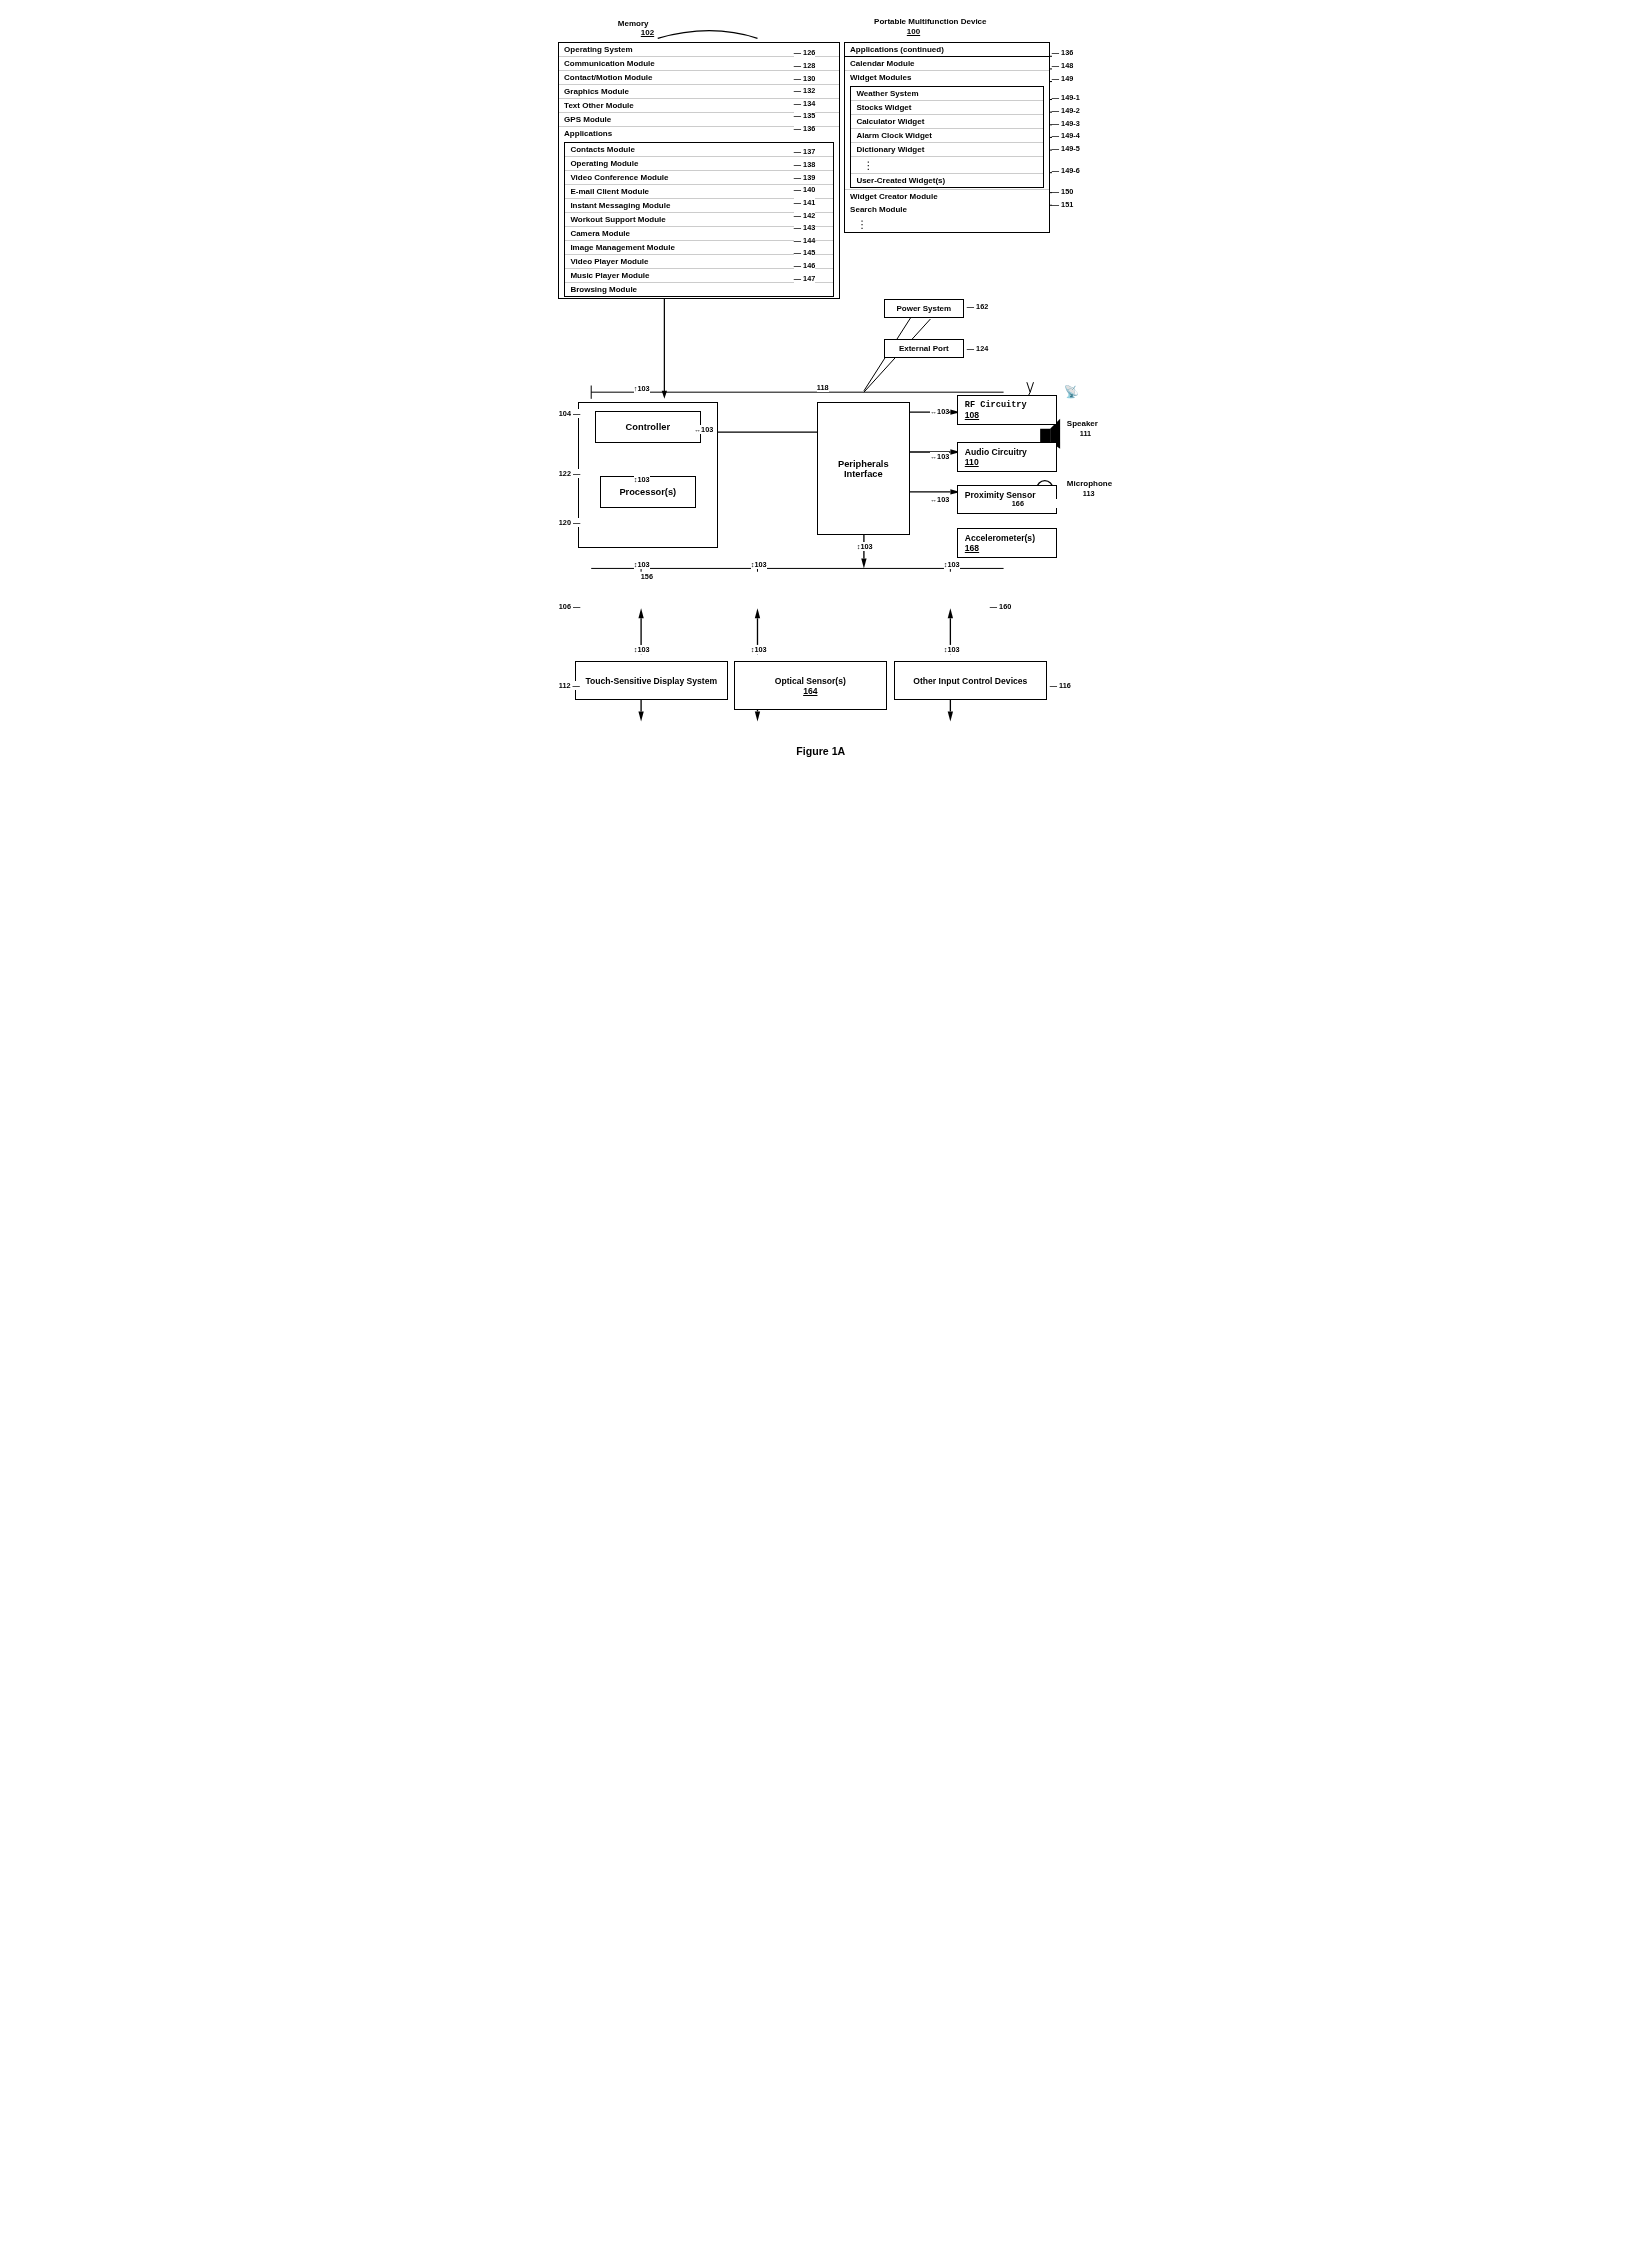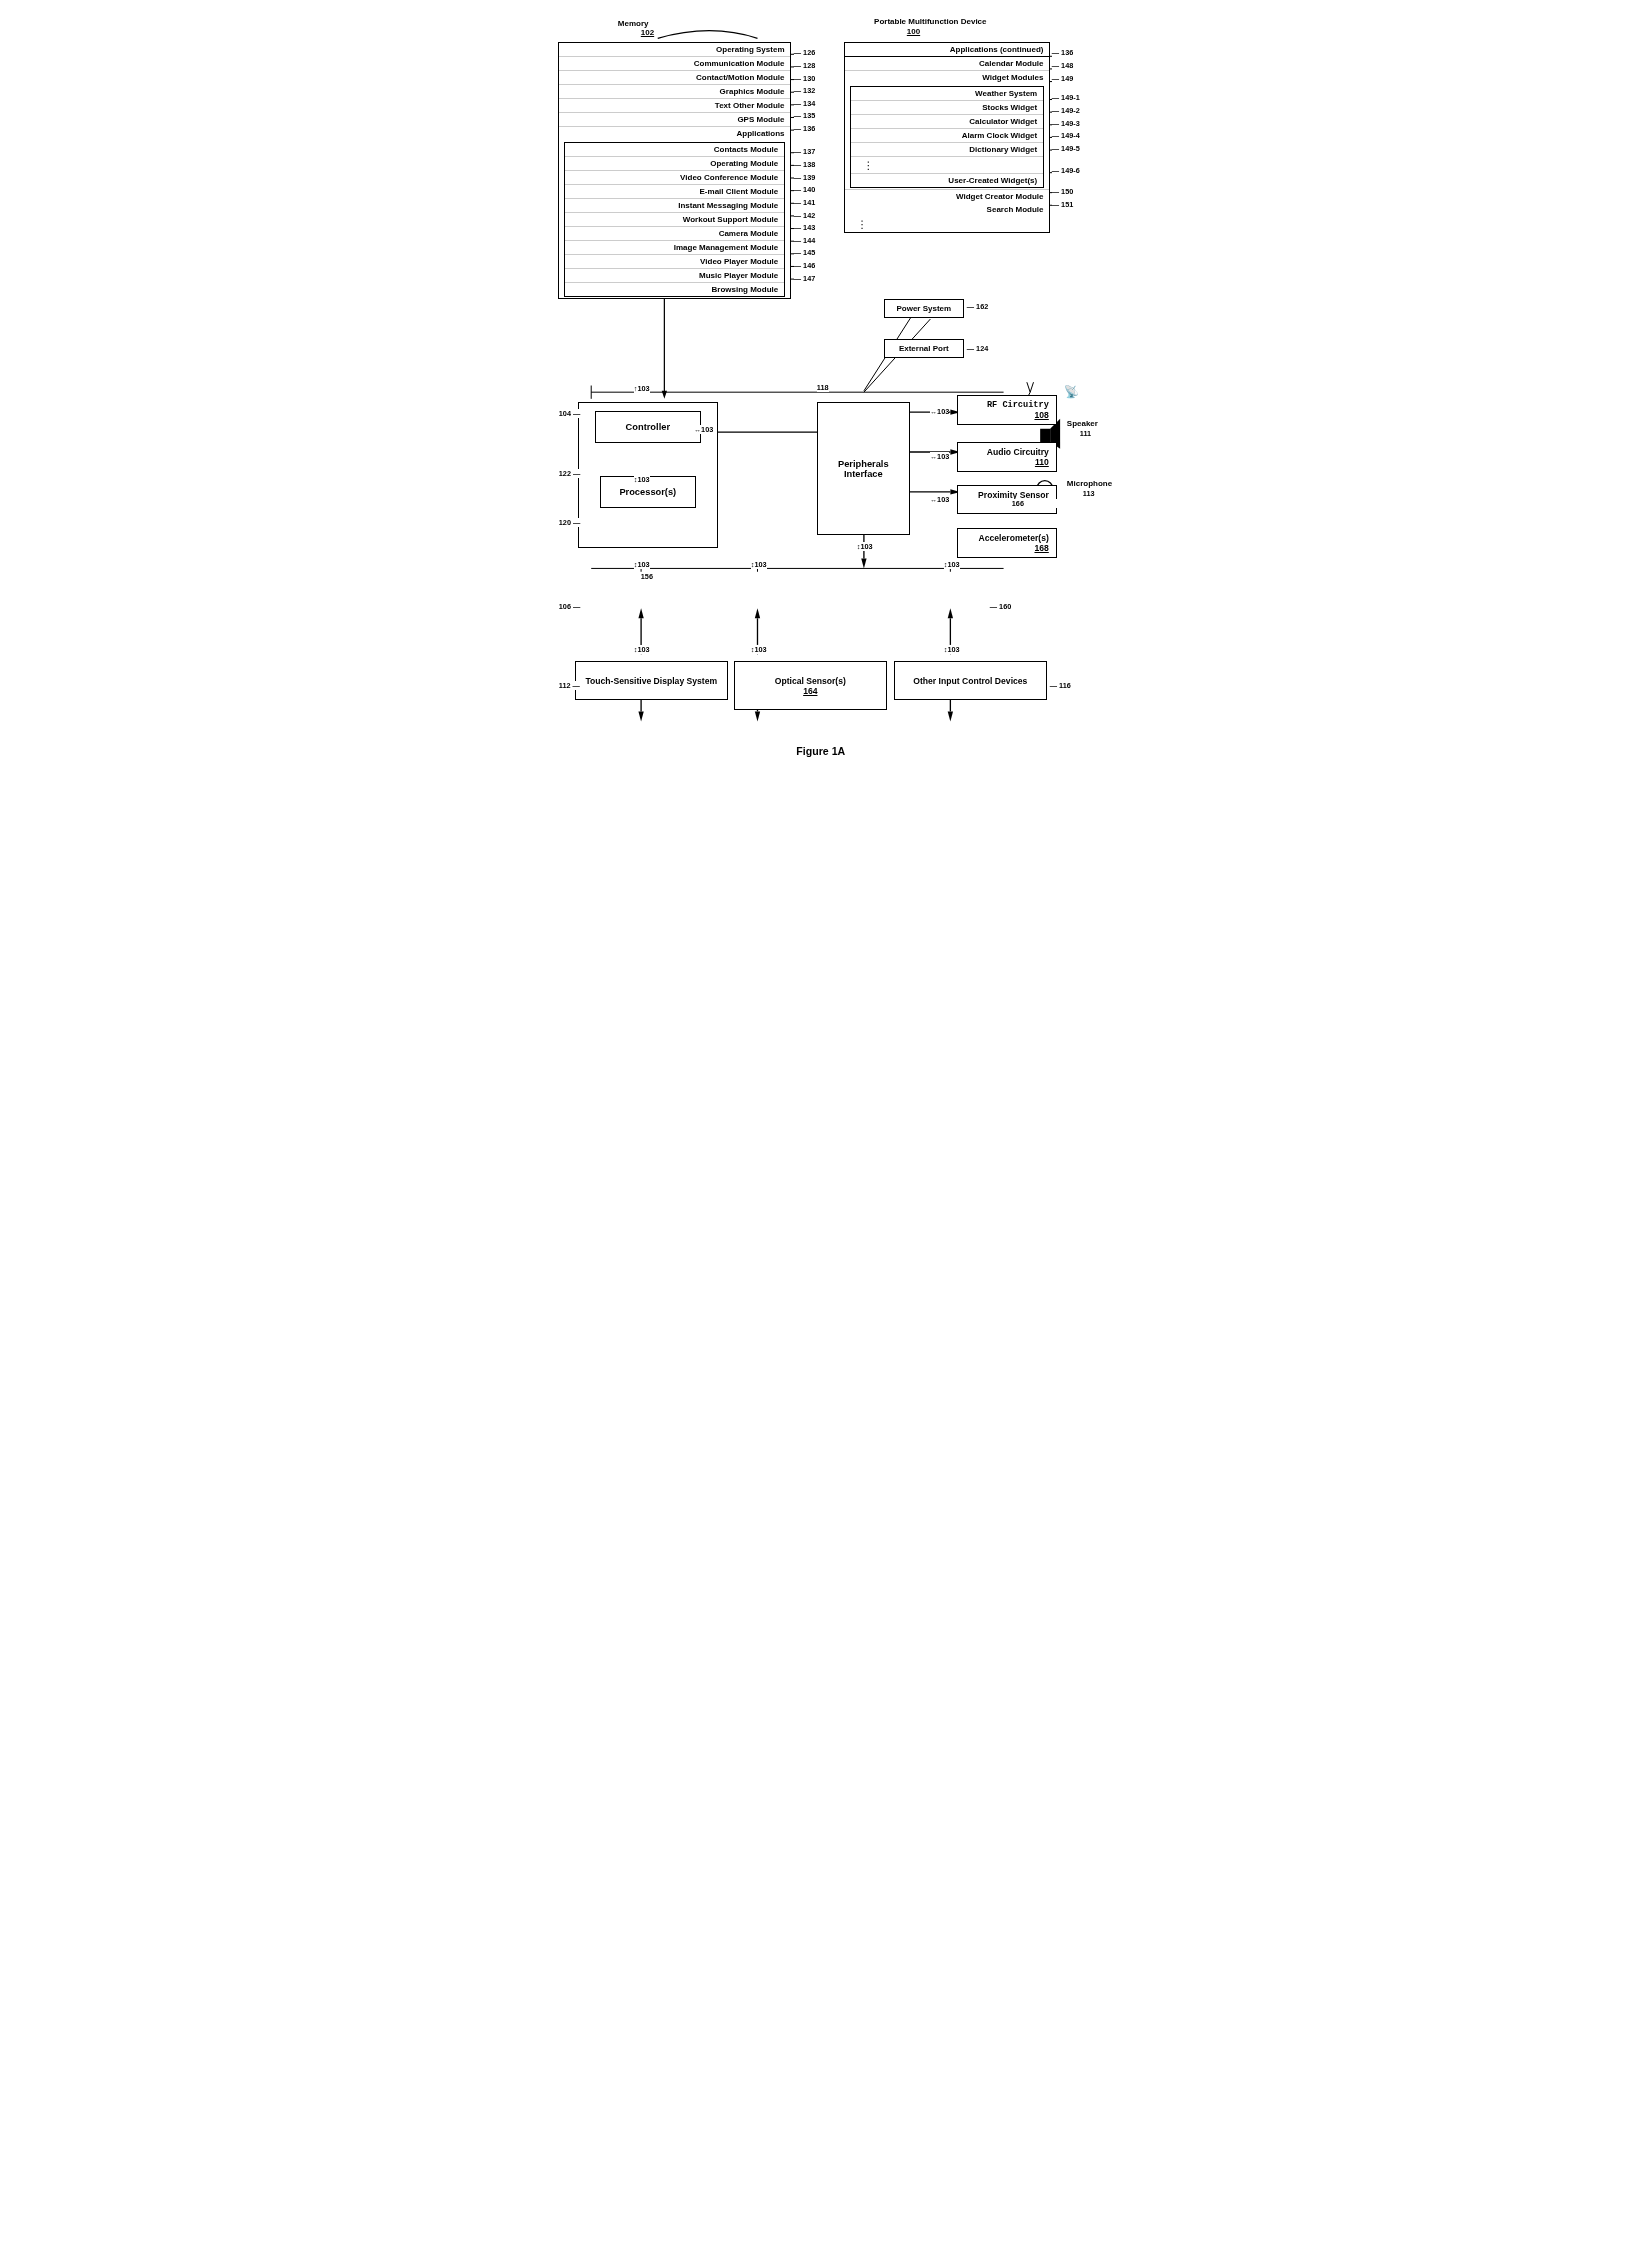--- a/index.html
+++ b/index.html
@@ -33,21 +33,21 @@
       background: #fff;
       padding: 4px 7px;
       font-size: 8px;
     }
     .abs-label {
       position: absolute;
       font-size: 8px;
       font-weight: bold;
       background: #fff;
     }
-    .bold { font-weight: bold; text-align: right; }
+    .bold { font-weight: bold; }
     .underline { text-decoration: underline; }
     .center { text-align: center; }
 
     
     .row { display: flex; align-items: center; padding: 0.7px 0; }
     .row-text { flex: 1; }
 
   </style>
 </head>
 <body>
@@ -176,21 +176,21 @@
     <line x1="762" y1="727" x2="762" y2="740" stroke="#000" stroke-width="2"></line>
 
   </svg>
 
   <div class="abs-label bold" style="left:80px; top:5.3px;">Memory</div>
   <div class="abs-label bold underline" style="left:103px; top:14.6px;">102</div>
 
   <div class="abs-label bold center" style="left:326px; top:3.3px; width:133px;">Portable Multifunction Device</div>
   <div class="abs-label bold underline center" style="left:369px; top:13.3px;">100</div>
 
-  <div class="abs-box" style="left:20px; top:29px; width:233px; padding:0;">
+  <div class="abs-box" style="left:20px; top:29px; width:282px; padding:0;">
     <div class="row" style="padding:2px 5.3px; border-bottom:0.7px solid #ccc;">
       <span class="row-text bold">Operating System</span>
     </div>
     <div class="row" style="padding:2px 5.3px; border-bottom:0.7px solid #ccc;">
       <span class="row-text bold">Communication Module</span>
     </div>
     <div class="row" style="padding:2px 5.3px; border-bottom:0.7px solid #ccc;">
       <span class="row-text bold">Contact/Motion Module</span>
     </div>
     <div class="row" style="padding:2px 5.3px; border-bottom:0.7px solid #ccc;">

